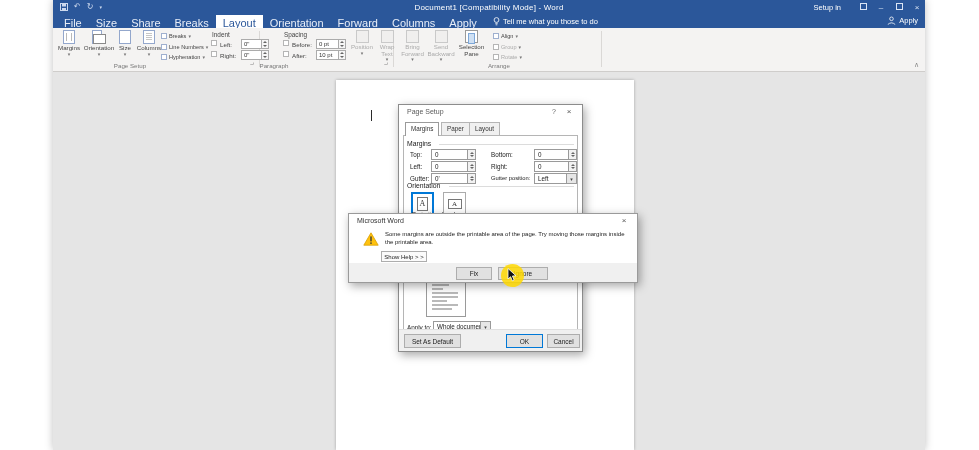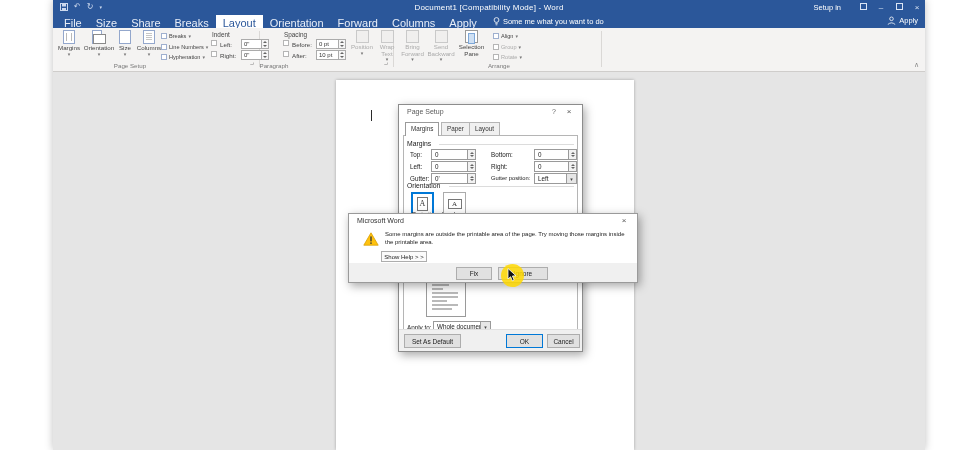--- a/index.html
+++ b/index.html
@@ -145,21 +145,21 @@
       <div class="rtab">Orientation</div>
       <div class="rtab">Forward</div>
       <div class="rtab">Columns</div>
       <div class="rtab">Apply</div>
       <div id="tellme">
         <svg width="7" height="9" viewBox="0 0 7 9">
             <circle cx="3.5" cy="3" r="2.4" fill="none" stroke="#fff" stroke-width="0.8"></circle>
             <line x1="2.3" y1="6.3" x2="4.7" y2="6.3" stroke="#fff" stroke-width="0.8"></line>
             <line x1="2.6" y1="7.8" x2="4.4" y2="7.8" stroke="#fff" stroke-width="0.8"></line>
           </svg>
-        <span>Some me what you want to do</span>
+        <span>Tell me what you those to do</span>
       </div>
     </div>
     <div id="share">
       <svg width="9" height="9" viewBox="0 0 9 9">
           <circle cx="4.5" cy="2.8" r="1.8" fill="none" stroke="#fff" stroke-width="0.8"></circle>
           <path d="M0.8,8.5 Q4.5,5.2 8.2,8.5" fill="none" stroke="#fff" stroke-width="0.8"></path>
         </svg>
       <span>Apply</span>
     </div>
 

